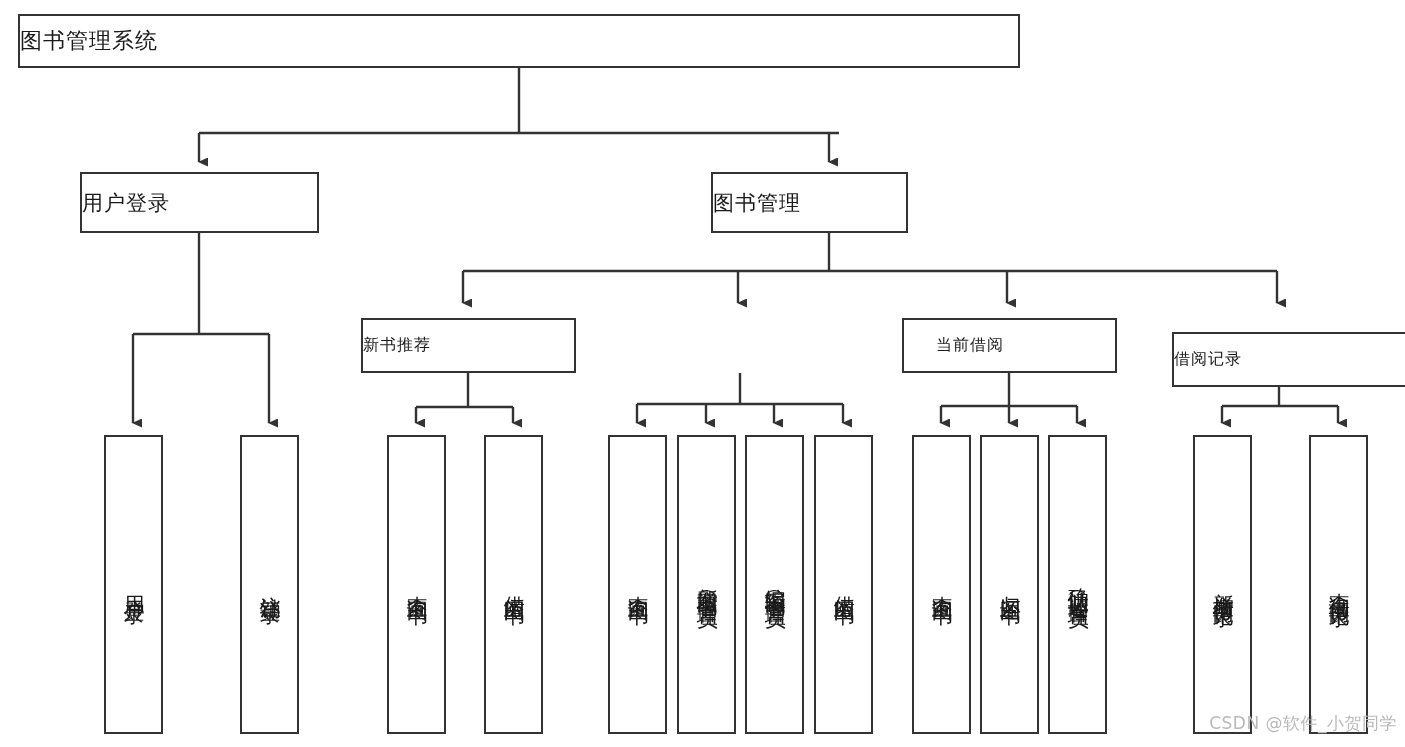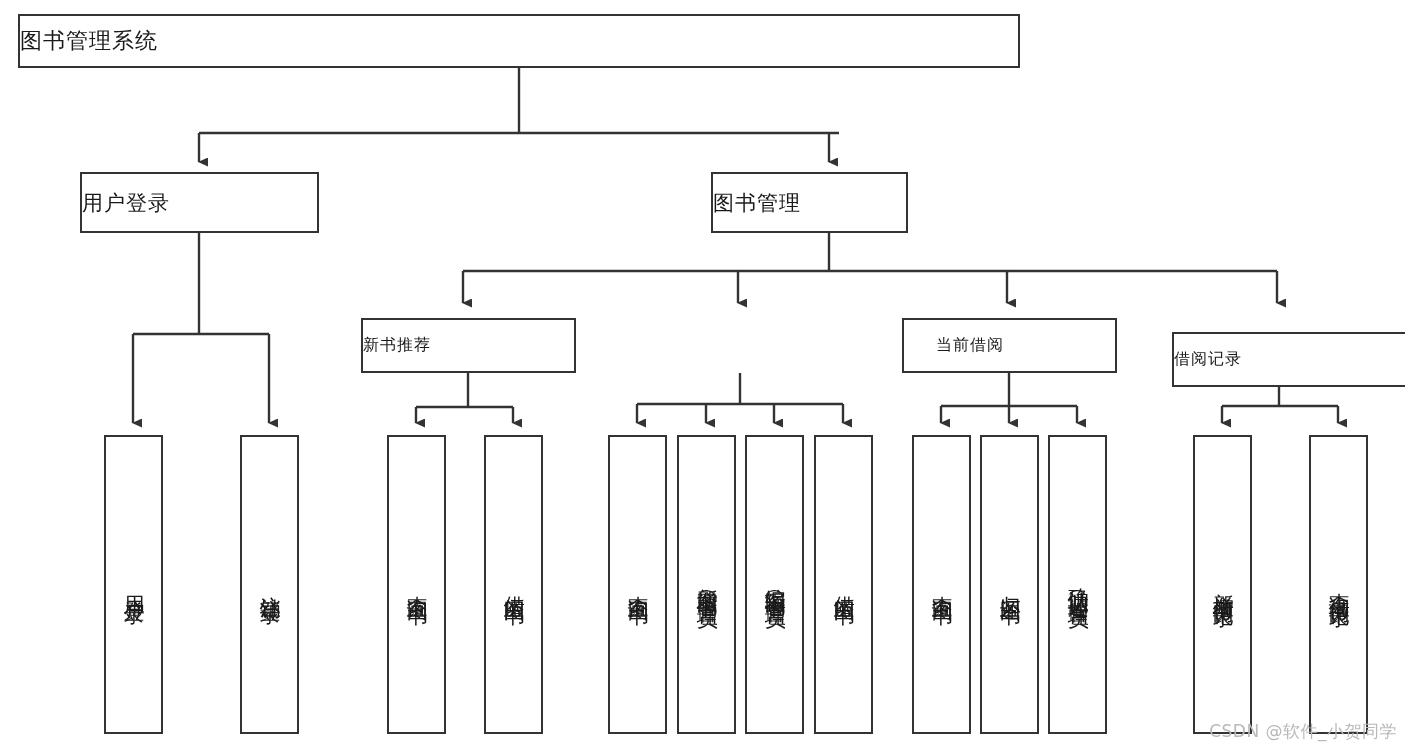--- a/index.html
+++ b/index.html
@@ -60,21 +60,21 @@
     writing-mode: vertical-rl;
     text-orientation: upright;
     -webkit-text-orientation: upright;
     letter-spacing: 3px;
     white-space: nowrap;
     display: block;
   }
   .watermark {
     position: absolute;
     right: 8px;
-    bottom: 4px;
+    bottom: 12px;
     font-size: 17px;
     color: #b9b9b9;
     z-index: 5;
     white-space: nowrap;
     letter-spacing: 0.5px;
   }
 </style>
 </head>
 <body>
 

